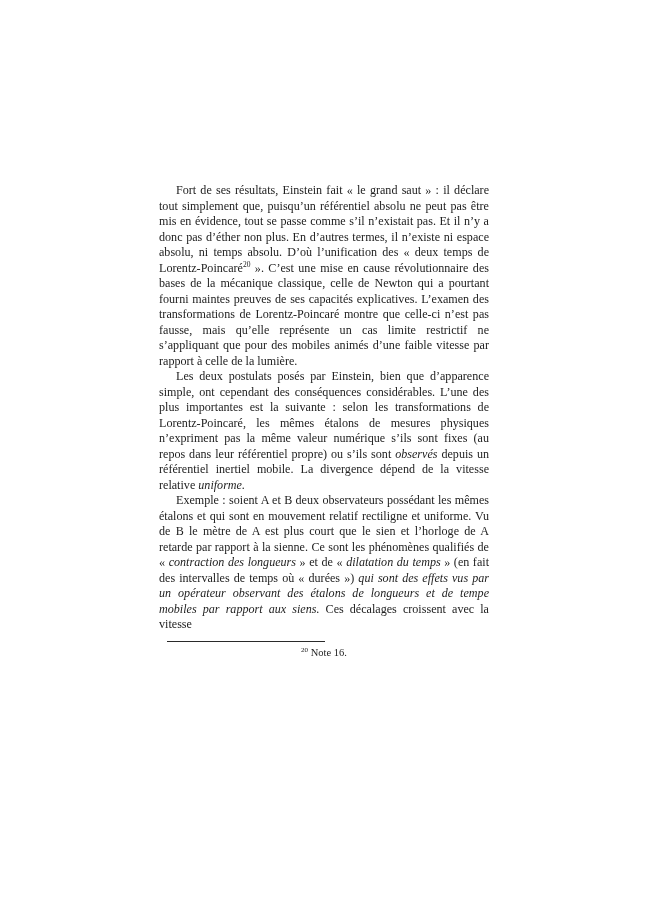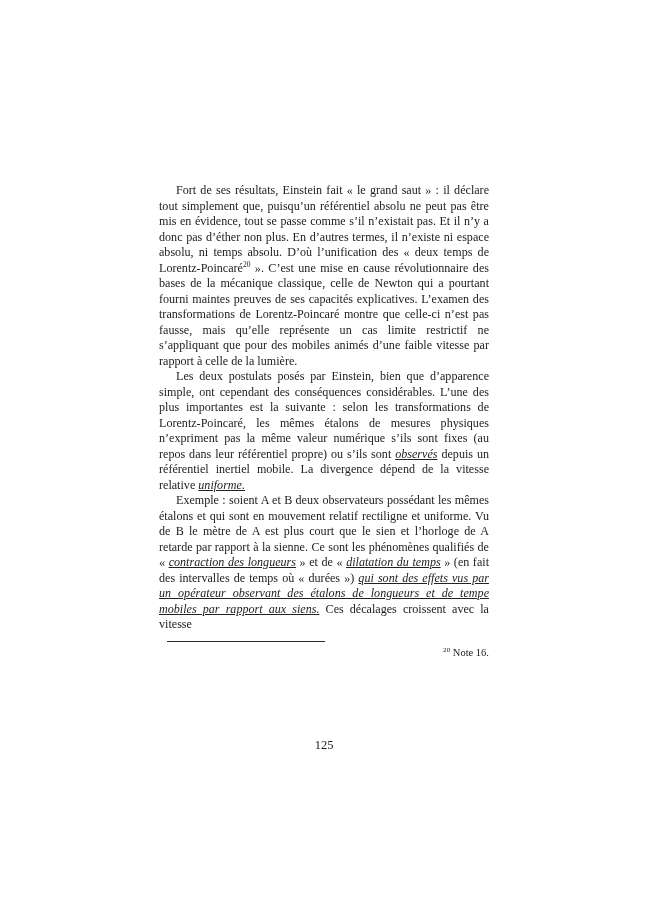--- a/index.html
+++ b/index.html
@@ -34,32 +34,32 @@
     line-height: 0;
     vertical-align: super;
   }
   h2.section-heading {
     font-size: 15.5px;
     line-height: 19px;
     font-weight: bold;
     margin: 13px 0 9px 0;
     white-space: nowrap;
   }
-  em { font-style: italic; text-decoration: underline; }
+  em { font-style: italic; }
   .footnote-rule {
     width: 158px;
     height: 0;
     border-top: 1.2px solid #2a2a2a;
     margin: 8px 0 4px 8px;
   }
   p.footnote {
     margin: 0;
     font-size: 10.5px;
     line-height: 13px;
-    text-align: right;
+    text-align: center;
   }
   p.footnote sup {
     font-size: 0.68em;
     line-height: 0;
     vertical-align: super;
   }
   .page-number {
     position: absolute;
     left: 159px;
     top: 737px;
@@ -81,14 +81,13 @@
     <p class="body"><span>Les deux postulats posés par Einstein, bien que d’apparence simple, ont cependant des conséquences considérables. L’une des plus importantes est la suivante : selon les transformations de Lorentz-Poincaré, les mêmes étalons de mesures physiques n’expriment pas la même valeur numérique s’ils sont fixes (au repos dans leur référentiel propre) ou s’ils sont </span><em>observés</em><span> depuis un référentiel inertiel mobile. La divergence dépend de la vitesse relative </span><em>uniforme.</em></p>
 
     <p class="body"><span>Exemple : soient A et B deux observateurs possédant les mêmes étalons et qui sont en mouvement relatif rectiligne et uniforme. Vu de B le mètre de A est plus court que le sien et l’horloge de A retarde par rapport à la sienne. Ce sont les phénomènes qualifiés de « </span><em>contraction des longueurs</em><span> » et de « </span><em>dilatation du temps</em><span> » (en fait des intervalles de temps où « durées ») </span><em>qui sont des effets vus par un opérateur observant des étalons de longueurs et de tempe mobiles par rapport aux siens.</em><span> Ces décalages croissent avec la vitesse</span></p>
 
     <div class="footnote-rule"></div>
 
     <p class="footnote"><sup>20</sup> <span>Note 16.</span></p>
 
   </div>
 
-  <div class="page-number">125</div>
 </div>
 
 </body></html>

